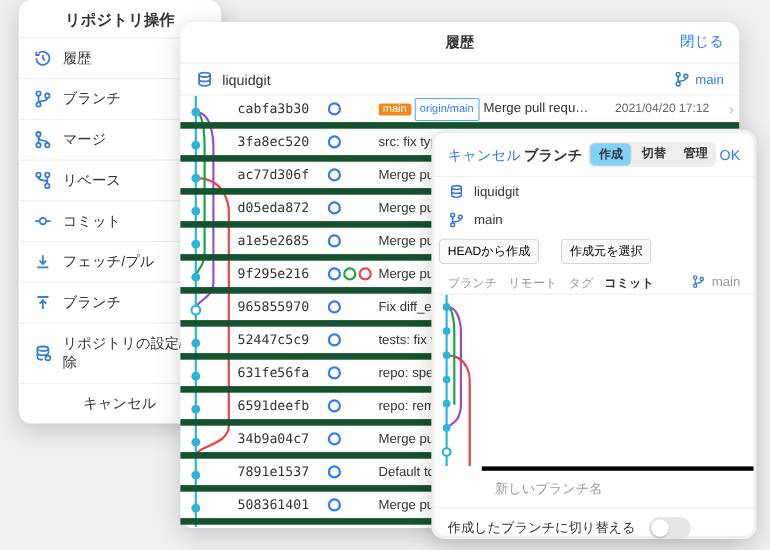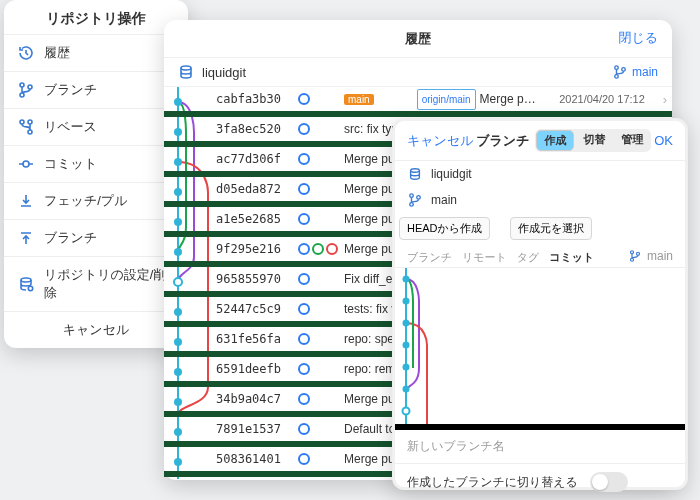--- a/index.html
+++ b/index.html
@@ -14,21 +14,21 @@
     position: relative;
     color: #333;
   }
   .panel {
     position: absolute;
     background: #fff;
     border-radius: 12px;
     box-shadow: 0 6px 22px rgba(0,0,0,0.18);
   }
   
-  .menu1 { left: 4px; top: 0; width: 184px; }
+  .menu1 { left: 17px; top: 0; width: 184px; }
   .menu1 .title {
     font-weight: 600;
     text-align: center;
     padding: 10px 0 6px 0;
     font-size: 14px;
   }
   .menu1 .item, .menu1 .cancel {
     display: flex;
     align-items: center;
     gap: 10px;
@@ -85,21 +85,21 @@
   .row .date { width: 112px; font-size: 11px; color: #666; text-align: center; }
   .row .chev {
     width: 14px; text-align: center; color: #b6b6b6; cursor: pointer;
   }
   .tag-main {
     display: inline-block; background: #f08a1d; color: #fff;
     font-size: 10px; padding: 0 4px; border-radius: 2px; margin-right: 3px;
   }
   .tag-origin {
     display: inline-block; border: 1px solid #54aeea; color: #2e7bf6;
-    font-size: 10px; padding: 4px 4px; border-radius: 2px; margin-right: 4px; margin-left: 40px;
+    font-size: 10px; padding: 4px 4px; border-radius: 2px; margin-right: 4px;
   }
   .dot { width: 12px; height: 12px; border-radius: 50%; display:inline-block; }
   .d-blue { border: 2px solid #2e7bf6; }
   .d-green { border: 2px solid #1aa54a; }
   .d-red { border: 2px solid #e64545; }
   svg.graph { width: 58px; height: 100%; }
 
   
   .branchdlg {
     left: 392px; top: 118px; width: 296px; height: 372px;
@@ -128,21 +128,21 @@
     border-bottom: 1px solid #eee; position: relative;
   }
   .tabrow span { color: #999; cursor: pointer; }
   .tabrow span.on { color: #333; font-weight: 600; }
   .tabrow .right {
     position: absolute; right: 12px; top: 4px;
   }
   .mini-track { position: relative; max-height: 156px; overflow: hidden; }
   .mini-track svg.graph { width: 40px; }
   .newname {
-    border-top: 6px solid #000000; padding: 8px 12px; font-size: 12px; color: #999;
+    border-top: 4px solid #000000; padding: 8px 12px; font-size: 12px; color: #999; margin-left: 43px;
   }
   .switchrow {
     display: flex; align-items: center; gap: 12px; padding: 8px 12px 12px 12px;
     font-size: 12px; border-top: 1px solid #eee;
   }
   .toggle {
     width: 38px; height: 20px; border-radius: 20px; background: #e6e6e6; position: relative; cursor: pointer;
   }
   .toggle::after {
     content: ""; position: absolute; left: 2px; top: 2px; width: 16px; height: 16px;
@@ -166,20 +166,31 @@
   <div class="item">
     <span class="ic">
         <svg viewBox="0 0 16 16">
           <circle cx="4" cy="3" r="2"></circle>
           <circle cx="4" cy="13" r="2"></circle>
           <circle cx="12" cy="5" r="2"></circle>
           <path d="M4 5v6M12 7c0 4-8 2-8 4"></path>
         </svg>
       </span>
     <span>ブランチ</span>
+  </div>
+  <div class="item">
+    <span class="ic">
+        <svg viewBox="0 0 16 16">
+          <circle cx="4" cy="3" r="2"></circle>
+          <circle cx="4" cy="13" r="2"></circle>
+          <circle cx="12" cy="13" r="2"></circle>
+          <path d="M4 5v6M4 5c0 6 8 2 8 6"></path>
+        </svg>
+      </span>
+    <span>マージ</span>
   </div>
   <div class="item">
     <span class="ic">
         <svg viewBox="0 0 16 16">
           <circle cx="4" cy="3" r="2"></circle>
           <circle cx="12" cy="3" r="2"></circle>
           <circle cx="12" cy="13" r="2"></circle>
           <path d="M12 5v6M4 5c0 5 8 1 8 5"></path>
         </svg>
       </span>

